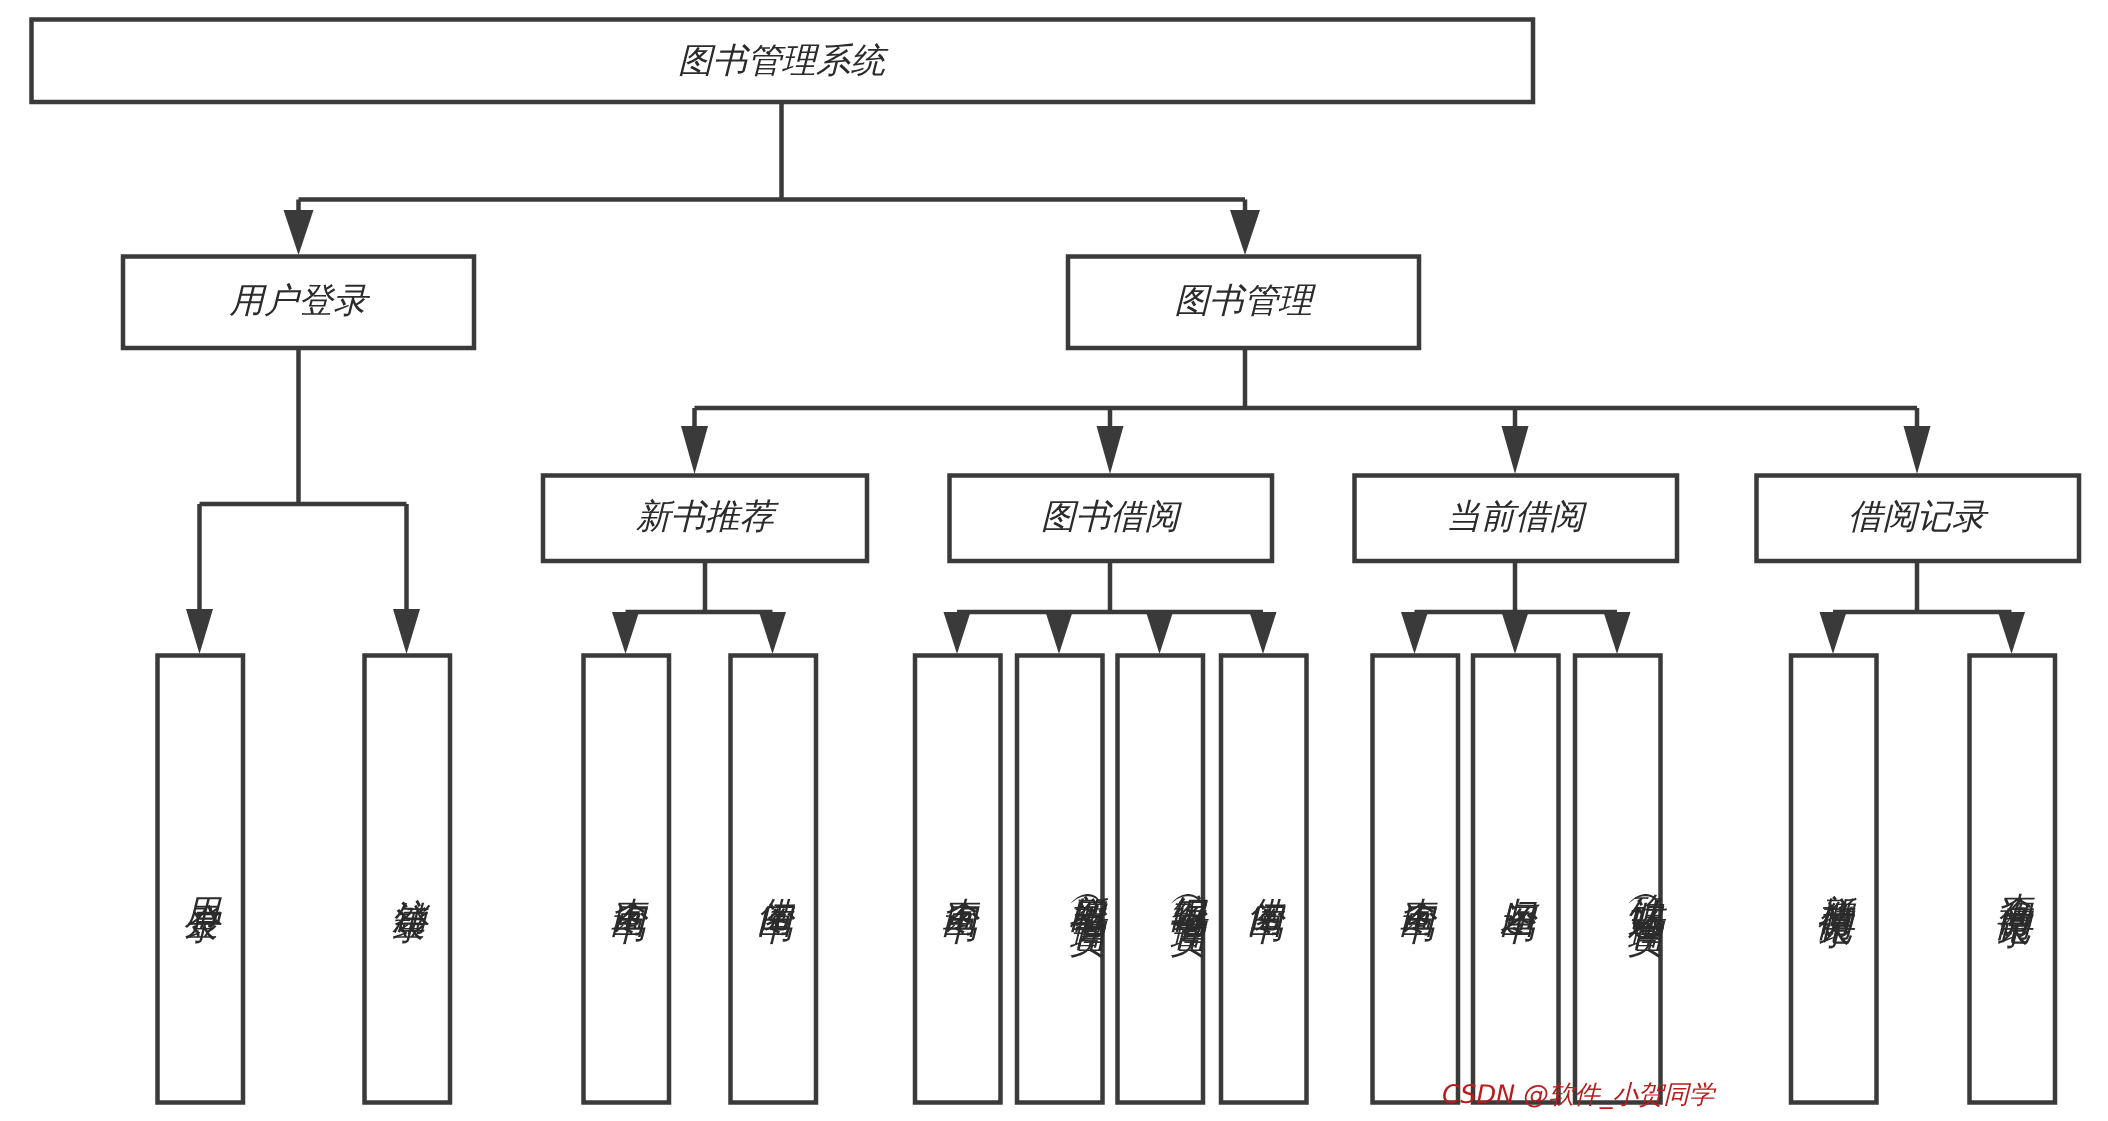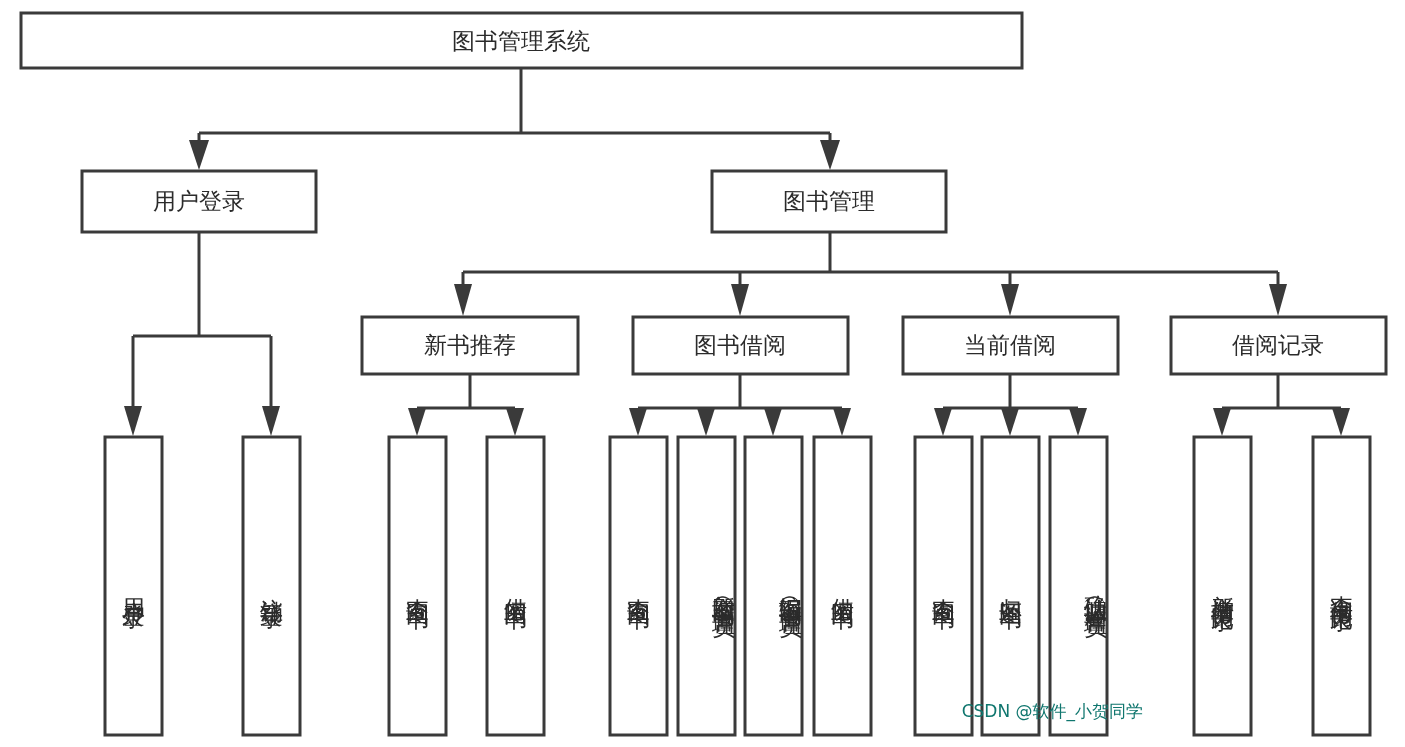--- a/index.html
+++ b/index.html
@@ -11,20 +11,21 @@
     width: 1405px;
     height: 747px;
     overflow: hidden;
     font-family: "DejaVu Sans", "Liberation Sans", sans-serif;
   }
   #diagram-root {
     position: relative;
     width: 1151px;
     height: 747px;
     background: #ffffff;
+    font-style: italic;
   }
   svg#flow-svg {
     position: absolute;
     left: 0;
     top: 0;
     width: 1405px;
     height: 747px;
   }
   .node-rect {
     fill: #ffffff;
@@ -59,24 +60,24 @@
     line-height: 1;
     display: flex;
     align-items: center;
     justify-content: center;
     white-space: nowrap;
     pointer-events: none;
   }
   .watermark {
     position: absolute;
     right: 8px;
-    bottom: 24px;
+    bottom: 6px;
     font-family: "DejaVu Sans", "Liberation Sans", sans-serif;
     font-size: 17px;
-    color: #0f766e;
+    color: #b91c1c;
     white-space: nowrap;
   }
 </style>
 </head>
 <body>
 
 <div id="diagram-root">
 
   <svg id="flow-svg" viewBox="0 0 1405 747">
 

